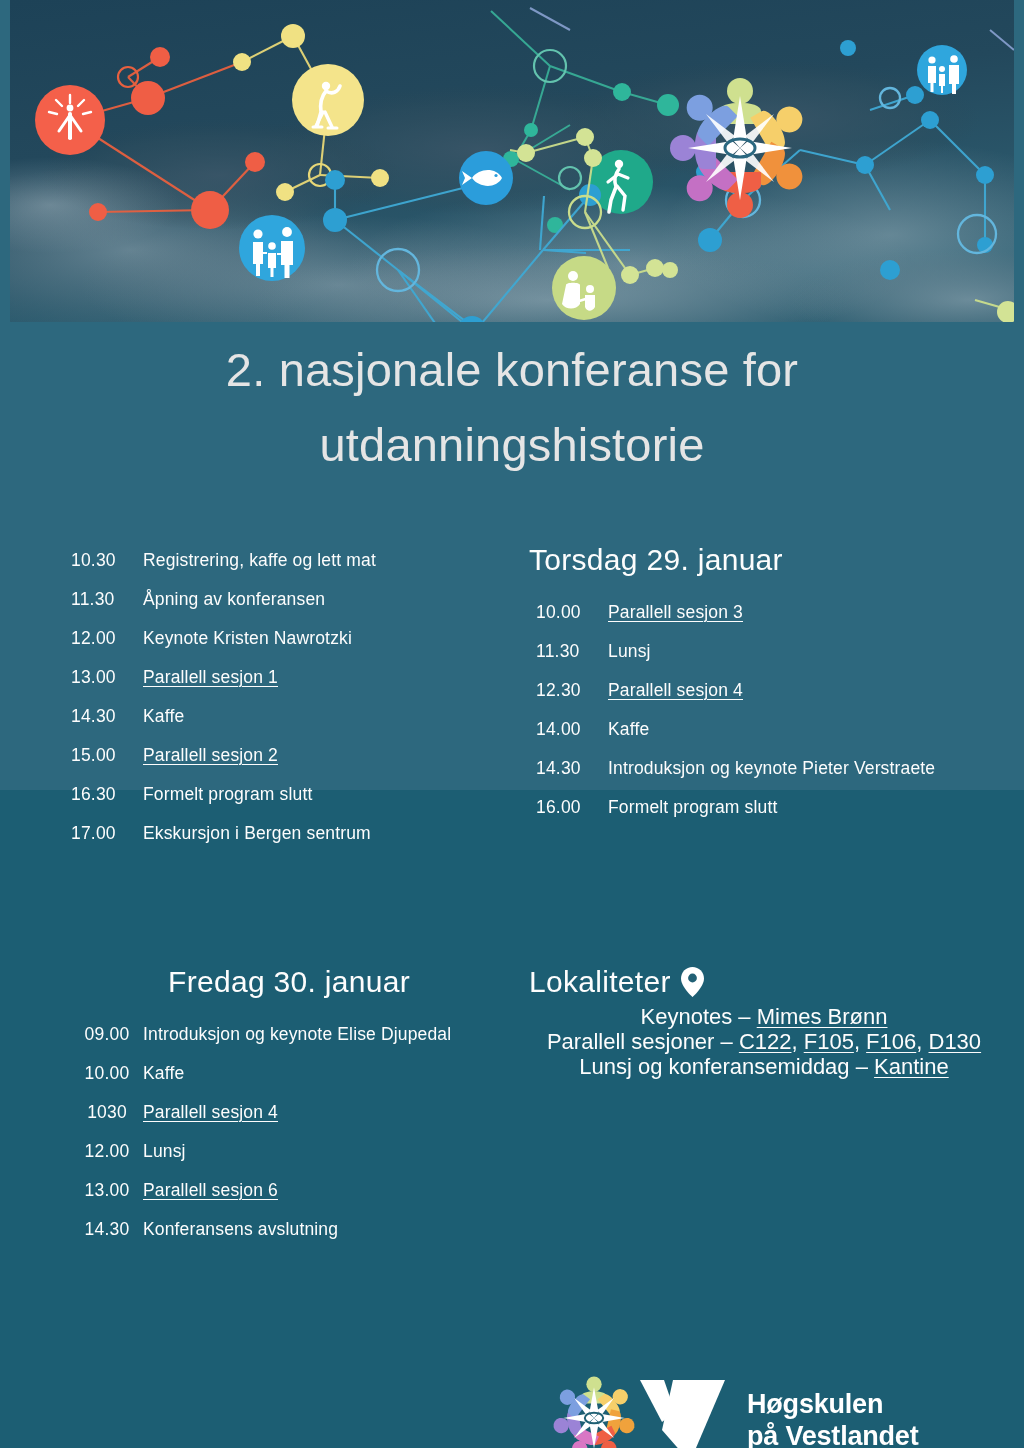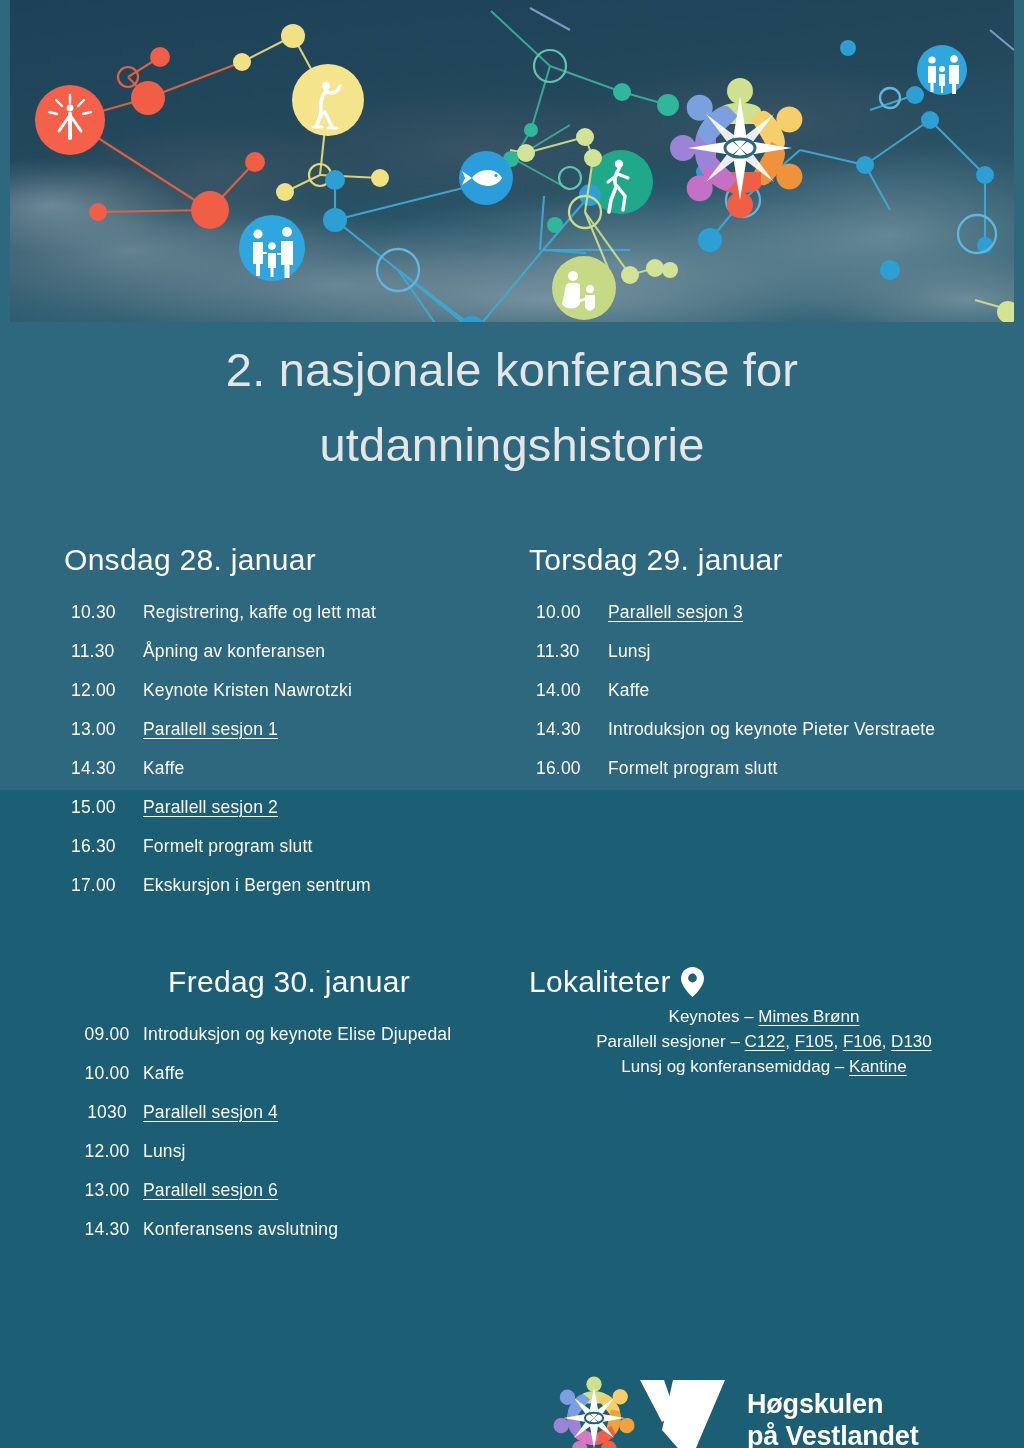--- a/index.html
+++ b/index.html
@@ -100,21 +100,21 @@
     font-weight: 300;
     letter-spacing: 0.3px;
     margin: 0 0 6px 0;
     line-height: 1.1;
     display: flex;
     align-items: center;
     gap: 10px;
     white-space: nowrap;
   }
   .pin-icon { display: inline-block; line-height: 0; }
-  .loc-lines { font-size: 17px; line-height: 25px; }
+  .loc-lines { font-size: 22px; line-height: 25px; }
   .loc-lines .u {
     text-decoration: underline;
     text-underline-offset: 3px;
     text-decoration-thickness: 1.2px;
   }
 
   
   .footer {
     position: absolute;
     left: 548px;
@@ -401,21 +401,20 @@
     </g>
   </svg>
 </div>
 
 <div class="title-wrap">
   <div class="title-line">2. nasjonale konferanse for</div>
   <div class="title-line">utdanningshistorie</div>
 </div>
 
 <div class="col col-a row-1">
-  <h2 class="day-title">Onsdag 28. januar</h2>
   <ul class="sched">
       <li>
         <span class="time">10.30</span>
         <span class="what">Registrering, kaffe og lett mat</span>
       </li>
       <li>
         <span class="time">11.30</span>
         <span class="what">Åpning av konferansen</span>
       </li>
       <li>
@@ -448,20 +447,24 @@
 <div class="col col-b row-1">
   <h2 class="day-title">Torsdag 29. januar</h2>
   <ul class="sched">
       <li>
         <span class="time">10.00</span>
         <span class="what link">Parallell sesjon 3</span>
       </li>
       <li>
         <span class="time">11.30</span>
         <span class="what">Lunsj</span>
+      </li>
+      <li>
+        <span class="time">12.30</span>
+        <span class="what link">Parallell sesjon 4</span>
       </li>
       <li>
         <span class="time">14.00</span>
         <span class="what">Kaffe</span>
       </li>
       <li>
         <span class="time">14.30</span>
         <span class="what">Introduksjon og keynote Pieter Verstraete</span>
       </li>
       <li>

